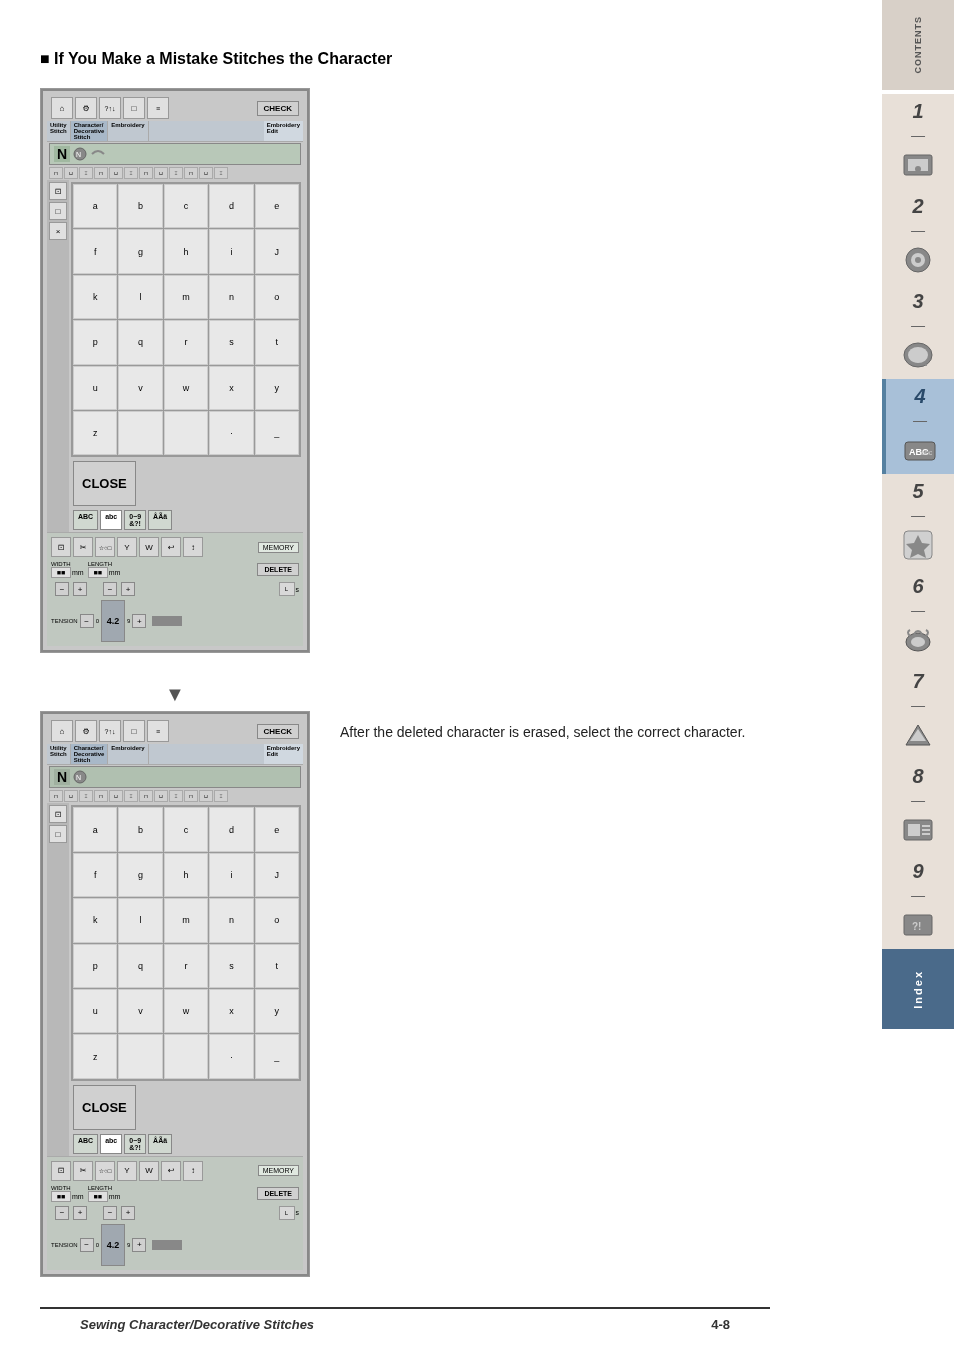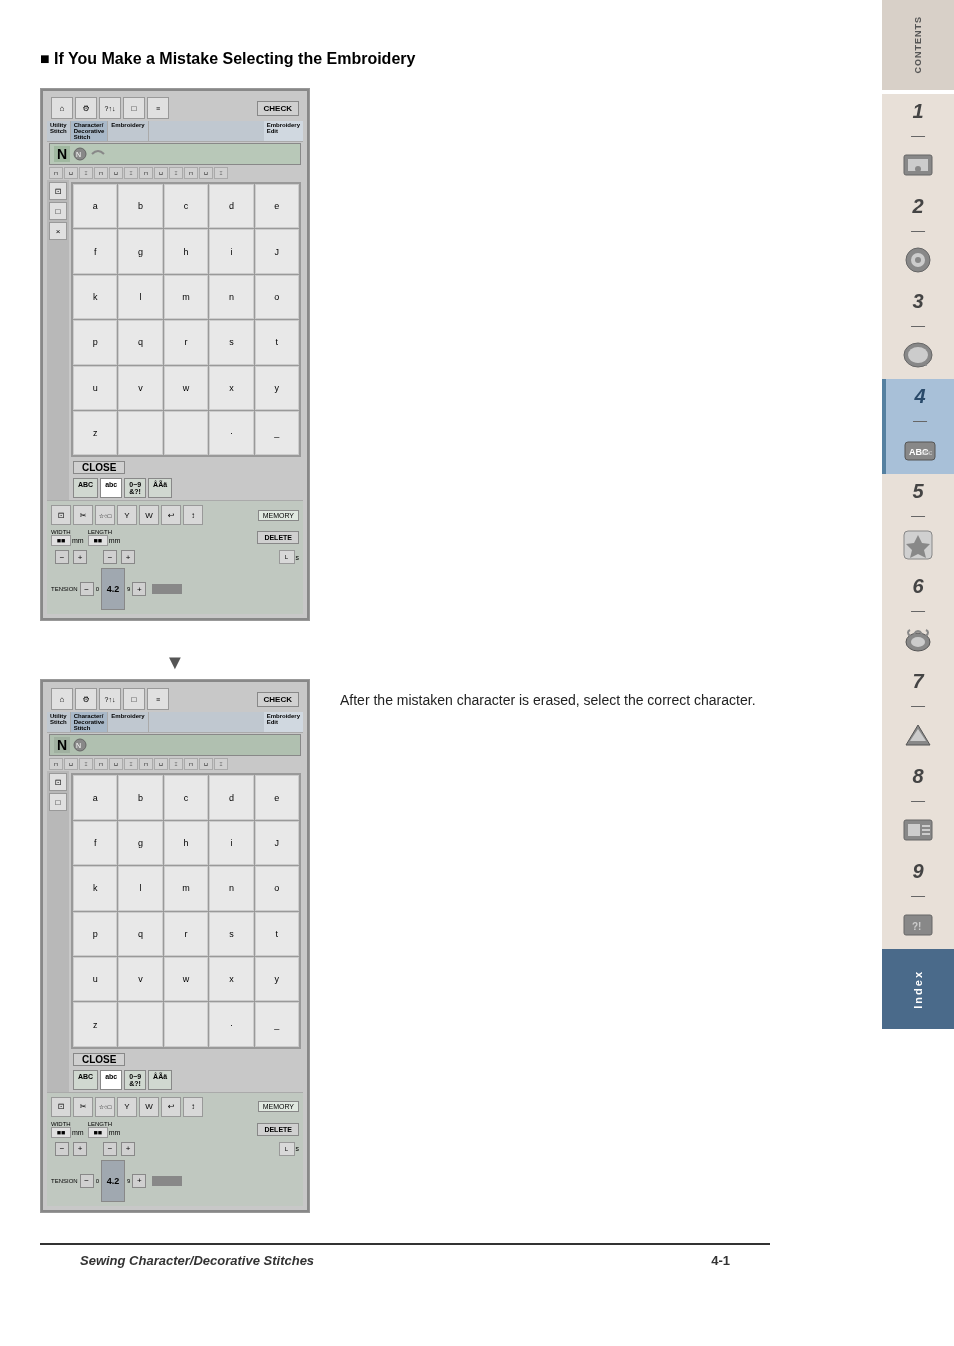--- a/index.html
+++ b/index.html
@@ -165,24 +165,24 @@
       cursor: pointer;
     }
 
     .close-btn-row {
       display: flex;
       padding: 2px 4px;
       gap: 2px;
     }
 
     .close-btn {
-      padding: 0 8px;
+      padding: 14px 8px;
       background: #d0d0d0;
       border: 1px solid #888;
-      font-size: 10px;
+      font-size: 13px;
       font-weight: bold;
       cursor: pointer;
     }
 
     .bottom-tabs-row {
       display: flex;
       gap: 2px;
       padding: 2px 4px;
     }
 
@@ -520,21 +520,21 @@
     </div>
   </div>
 
   <div class="sidebar-tab tab-index" style="height:80px; background:#4a6a8a;">
     <span class="index-label">Index</span>
   </div>
 </div>
 
 <div class="main-content">
 
-  <h2 class="section-heading">■ If You Make a Mistake Selecting the Embroidery</h2>
+  <h2 class="section-heading">■ If You Make a Mistake Stitches the Character</h2>
 
   <div class="two-col">
 
     <div class="machine-panel">
       <div class="machine-body">
 
         <div class="top-icons-row">
           <div class="icon-btn">⌂</div>
           <div class="icon-btn">⚙</div>
           <div class="icon-btn" style="font-size:7px;">?↑↓</div>
@@ -837,22 +837,22 @@
             <div class="tension-val">4.2</div>
             <span>9</span>
             <div class="ctrl-btn">+</div>
             <div style="margin-left:4px; background:#888; width:30px; height:10px;"></div>
           </div>
         </div>
       </div>
     </div>
 
     <div class="description-col">
-      <p class="description-text">After the mistaken character is erased, select the correct character.</p>
+      <p class="description-text">After the deleted character is erased, select the correct character.</p>
     </div>
   </div>
 
   <div class="page-footer">
     <span class="footer-title">Sewing Character/Decorative Stitches</span>
-    <span class="footer-page">4-1</span>
+    <span class="footer-page">4-8</span>
   </div>
 
 </div>
 
 </body></html>

